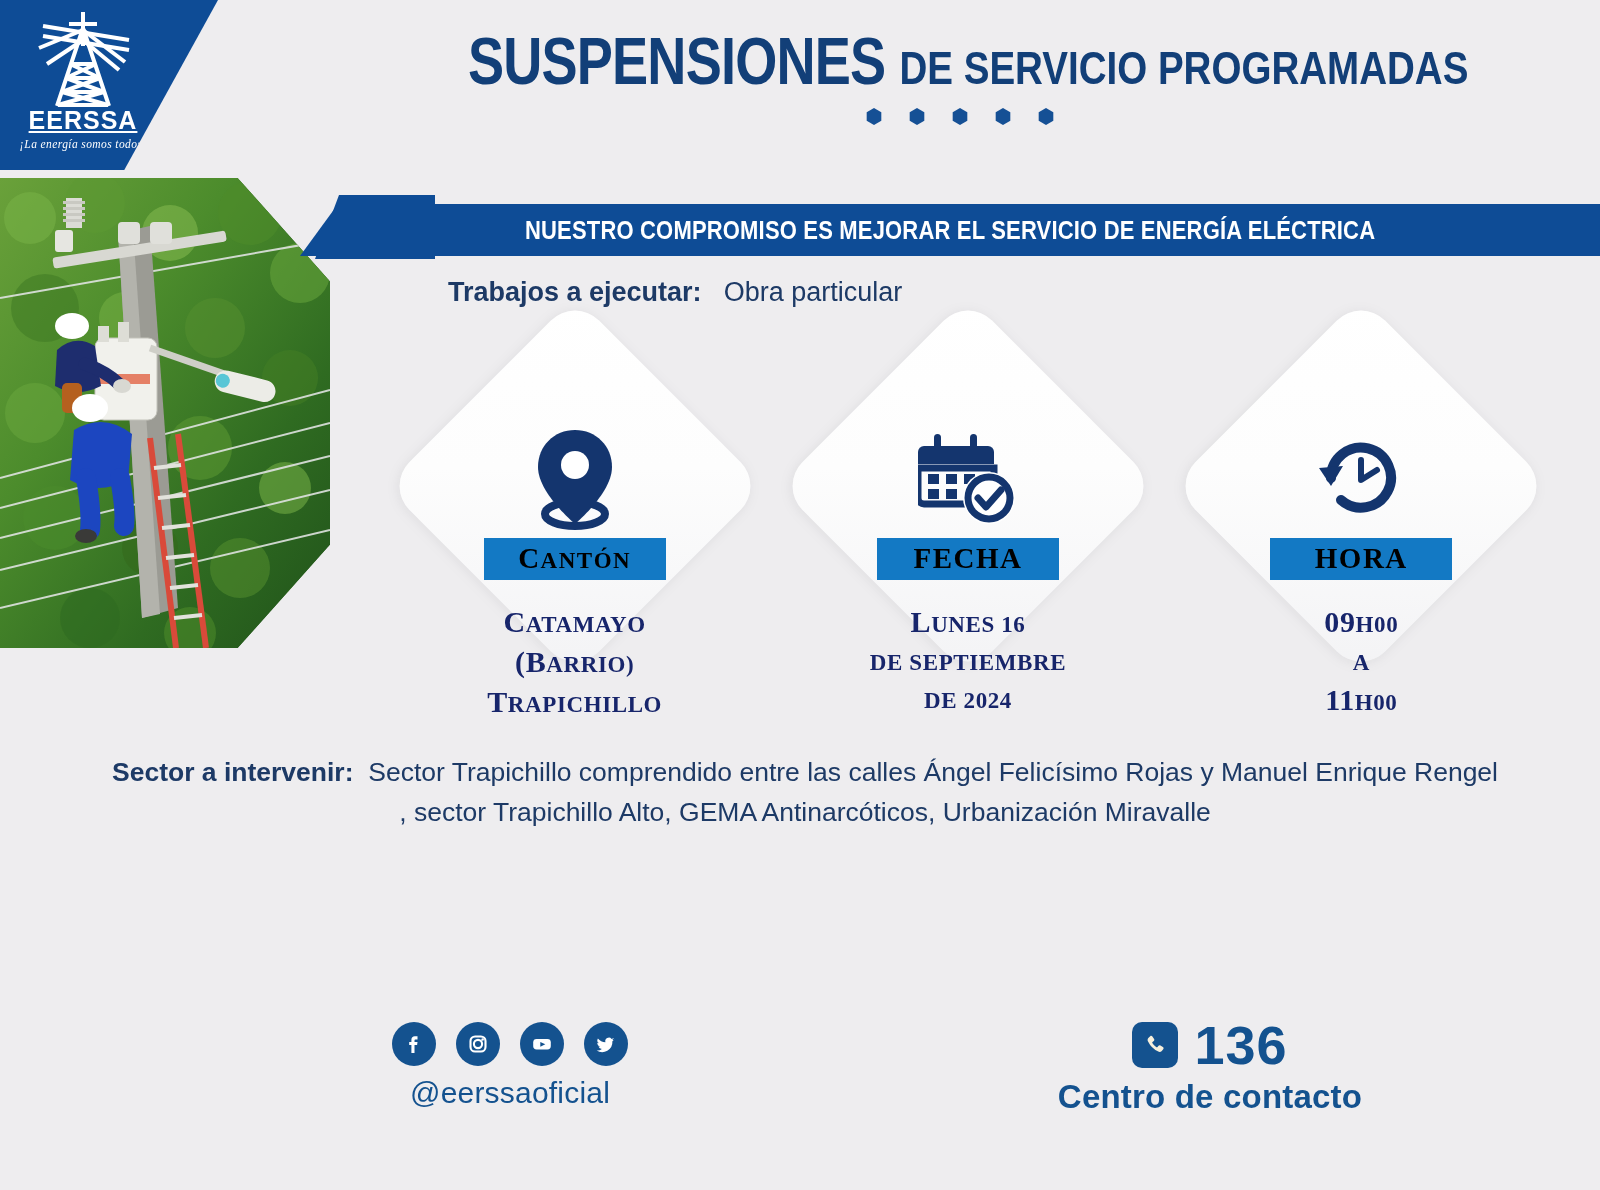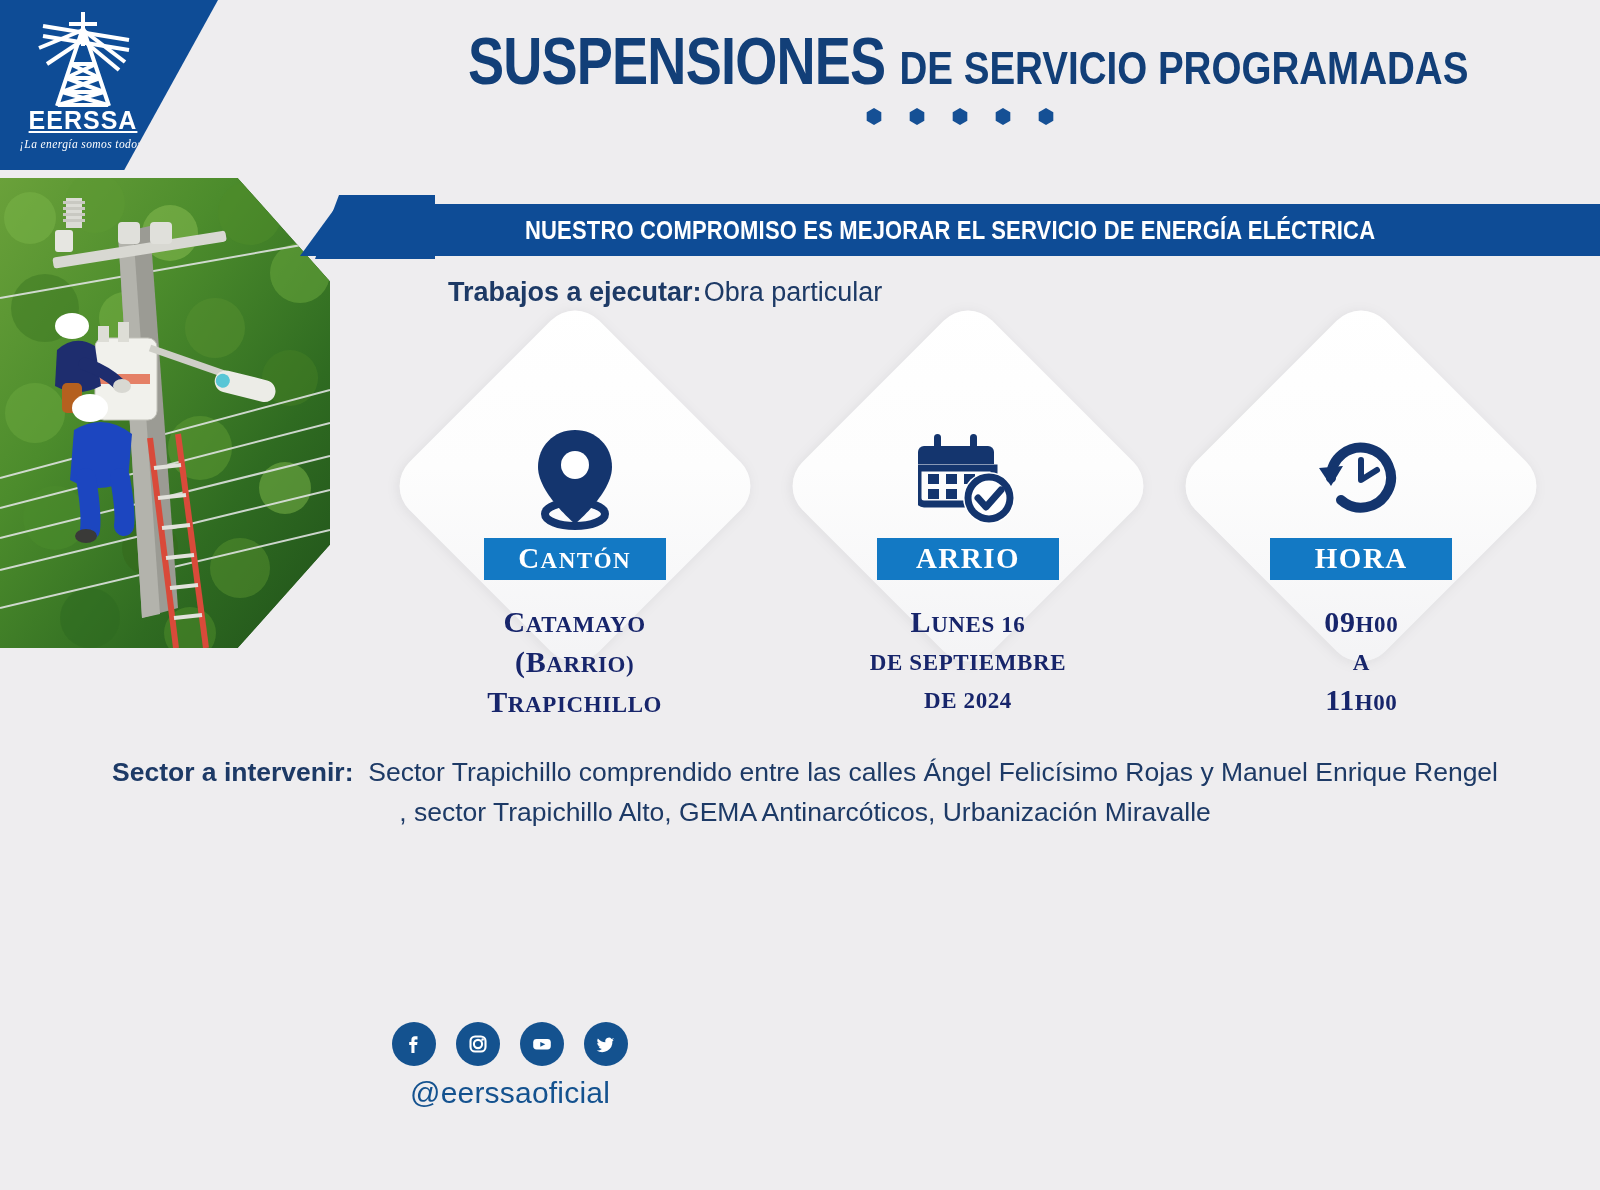--- a/index.html
+++ b/index.html
@@ -84,21 +84,21 @@
   }
   .banner-text{
     color:#ffffff;font-weight:bold;font-size:25px;white-space:nowrap;
     font-family:"Liberation Sans Narrow","Liberation Sans", sans-serif;
     transform:scaleX(.88);letter-spacing:.2px;
   }
 
   
   .works{
     position:absolute;left:448px;top:277px;z-index:5;
-    display:flex;align-items:baseline;gap:2px;white-space:nowrap;
+    display:flex;align-items:baseline;gap:22px;white-space:nowrap;
   }
   .works-label{font-size:27px;font-weight:bold;color:#1d3a66;}
   .works-value{font-size:27px;font-weight:normal;color:#1d3a66;}
 
   
   .cards{
     position:absolute;left:378px;top:362px;width:1180px;height:360px;
     display:flex;z-index:5;
   }
   .card{
@@ -112,21 +112,21 @@
     border-radius:34px;
     box-shadow:0 2px 12px rgba(120,120,130,.13);
     z-index:0;
   }
   .card-content{
     position:relative;z-index:2;width:100%;
     display:flex;flex-direction:column;align-items:center;
   }
   .card-icon{height:108px;display:flex;align-items:center;justify-content:center;margin-top:62px;}
   .card-badge{
-    margin-top:6px;background:#1379c4;color:#ffffff;
+    margin-top:6px;background:#1379c4;color:#000000;
     padding:5px 26px 7px 26px;min-width:130px;text-align:center;
     font-family:"Liberation Serif", serif;font-weight:bold;
     font-size:29px;letter-spacing:1.5px;line-height:1.05;
   }
   .card-badge .sc{font-size:23px;}
   .card-value{
     margin-top:22px;text-align:center;color:#17256b;
     font-family:"Liberation Serif", serif;font-weight:bold;
     font-size:28px;line-height:1.33;letter-spacing:.6px;
   }
@@ -382,21 +382,21 @@
               <rect x="28" y="46" width="11" height="10"></rect>
               <rect x="46" y="46" width="11" height="10"></rect>
               <rect x="10" y="61" width="11" height="10"></rect>
               <rect x="28" y="61" width="11" height="10"></rect>
             </g>
             <circle cx="71" cy="70" r="26" fill="#ffffff"></circle>
             <circle cx="71" cy="70" r="21" fill="none" stroke="#14356e" stroke-width="7"></circle>
             <path d="M60 70 l8 9 l15 -17" fill="none" stroke="#14356e" stroke-width="7" stroke-linecap="round" stroke-linejoin="round"></path>
           </svg>
         </div>
-        <div class="card-badge"><span>ARRIO</span><span class="sc"></span></div>
+        <div class="card-badge"><span>FECHA</span><span class="sc"></span></div>
         <div class="card-value">
           <div><span class="lg">L</span><span class="sc">UNES 16</span></div>
           <div><span class="sc">DE</span><span class="sc"> SEPTIEMBRE</span></div>
           <div><span class="sc">DE</span><span class="sc"> 2024</span></div>
         </div>
       </div>
     </div>
 
     <div class="card">
       <div class="card-shape"></div>
@@ -448,16 +448,27 @@
         </a>
         <a class="soc">
           <svg width="26" height="26" viewBox="0 0 26 26">
               <path d="M21.4 8.4c-.7.3-1.4.5-2.1.6.8-.5 1.3-1.2 1.6-2-.7.4-1.5.7-2.3.9a3.6 3.6 0 0 0-6.2 3.3 10.3 10.3 0 0 1-7.5-3.8 3.6 3.6 0 0 0 1.1 4.8c-.6 0-1.2-.2-1.7-.5a3.6 3.6 0 0 0 2.9 3.6c-.6.2-1.1.2-1.7.1a3.6 3.6 0 0 0 3.4 2.5 7.3 7.3 0 0 1-5.3 1.5 10.2 10.2 0 0 0 15.8-9.1c.7-.5 1.4-1.2 1.9-2Z" fill="#fff"></path>
             </svg>
         </a>
       </div>
       <div class="handle">@eerssaoficial</div>
     </div>
 
+    <div class="contact">
+      <div class="contact-row">
+        <span class="phone-badge">
+          <svg width="28" height="28" viewBox="0 0 28 28">
+              <path d="M9.2 5.2c.7-.6 1.7-.5 2.2.3l1.7 2.5c.4.6.3 1.4-.3 1.9l-1.3 1c-.3.3-.4.7-.2 1.1a12 12 0 0 0 4.1 4.2c.4.2.8.1 1.1-.2l1-1.3c.5-.6 1.3-.7 1.9-.3l2.5 1.7c.8.5.9 1.5.3 2.2l-1.4 1.6c-.9 1-2.3 1.3-3.5.7A22.5 22.5 0 0 1 6.9 10.2c-.6-1.2-.3-2.6.7-3.5Z" fill="#f6efdc"></path>
+            </svg>
+        </span>
+        <span class="contact-num">136</span>
+      </div>
+      <div class="contact-label">Centro de contacto</div>
+    </div>
 
   </div>
 
 </div>
 
 </body></html>

